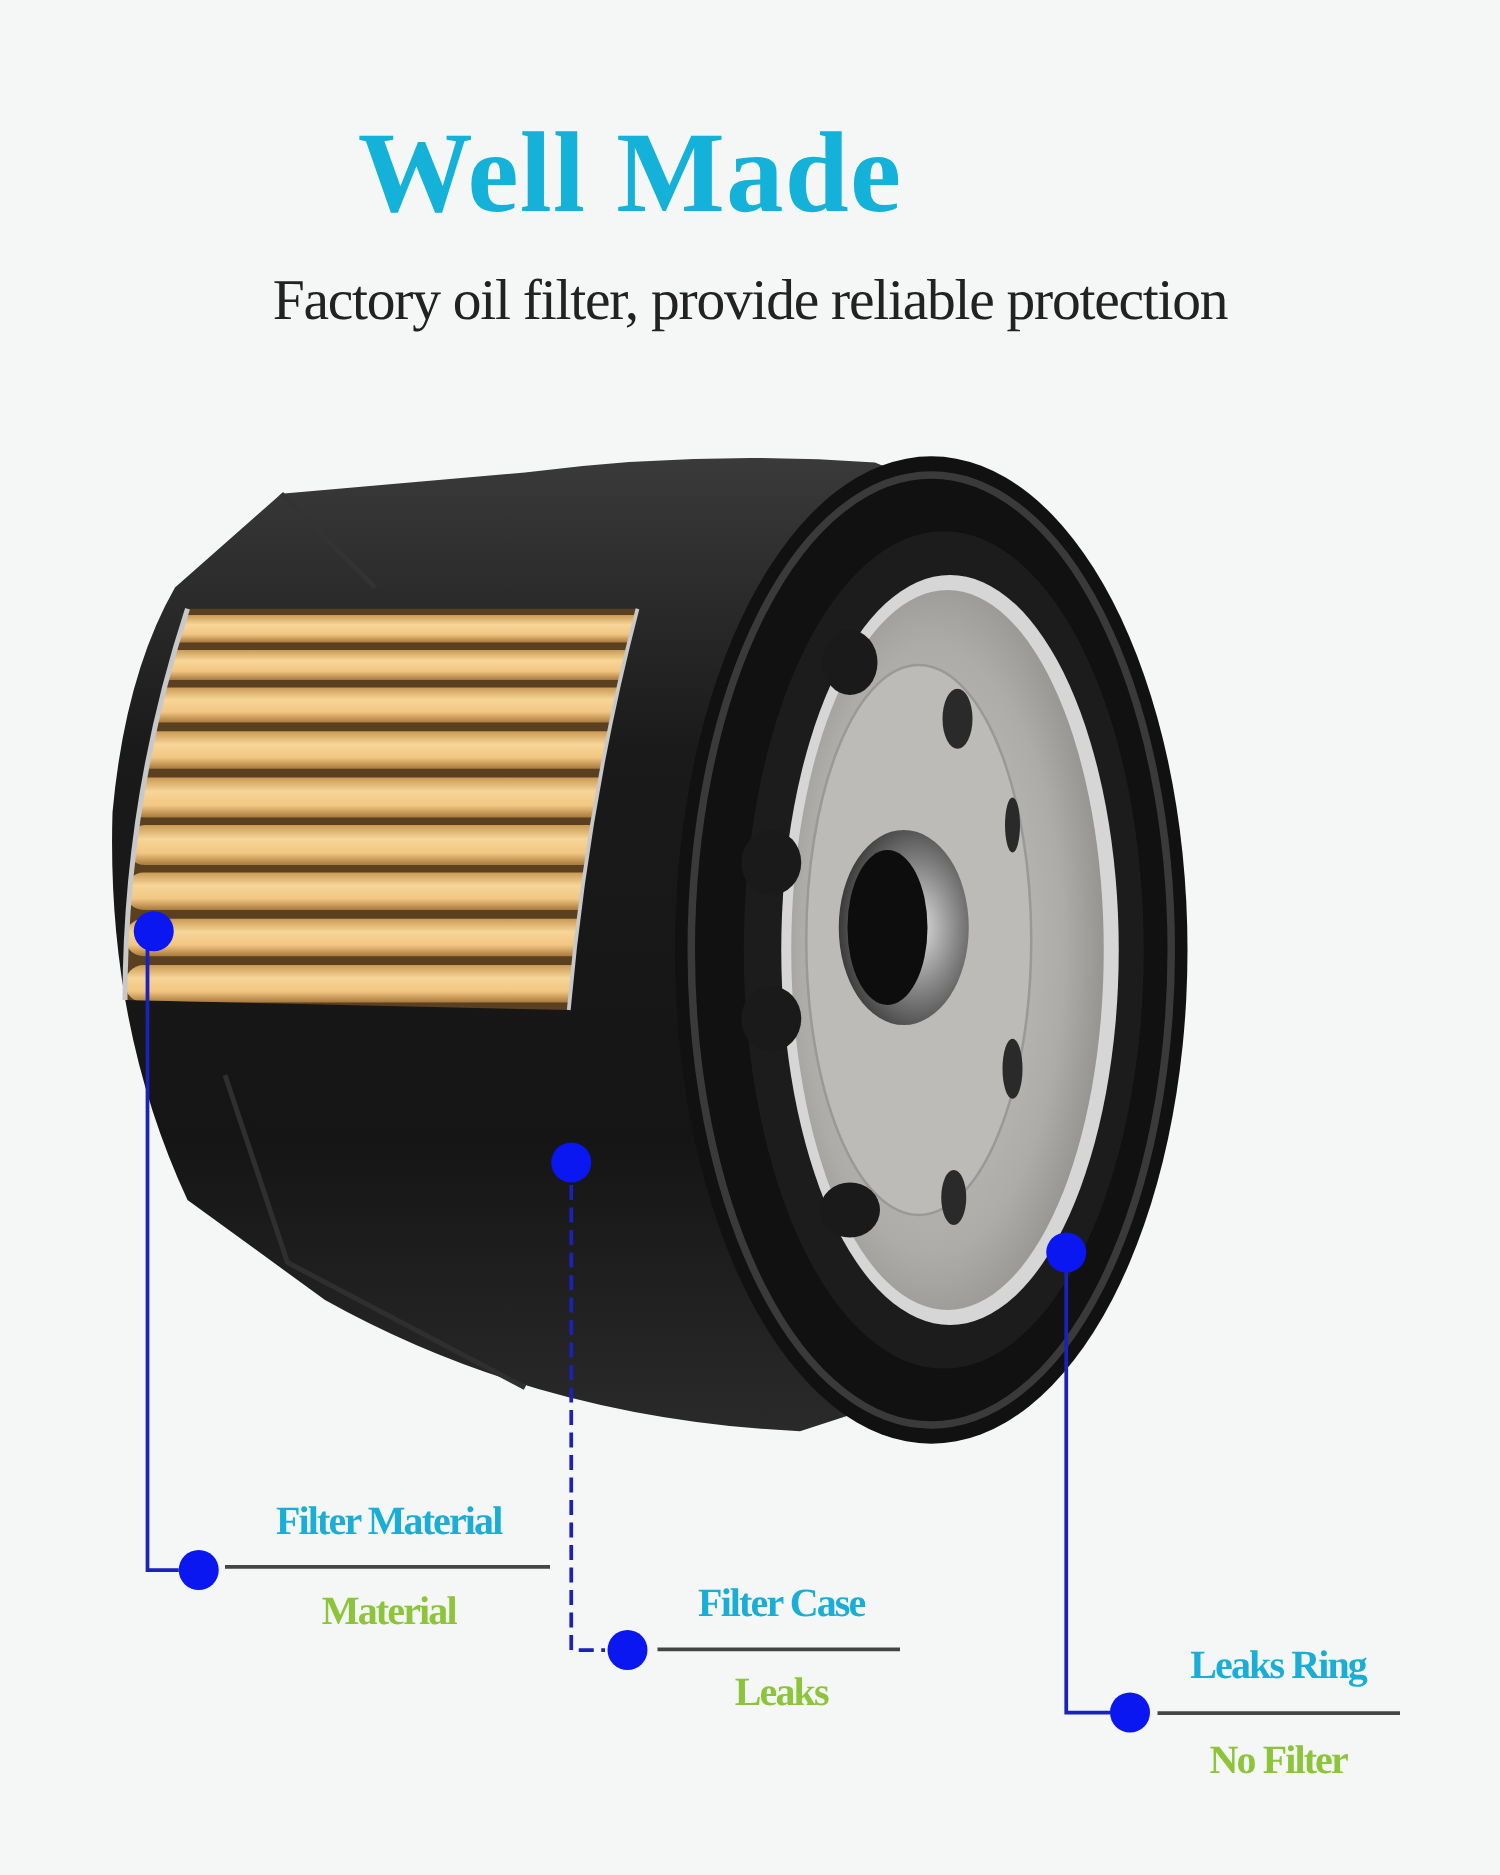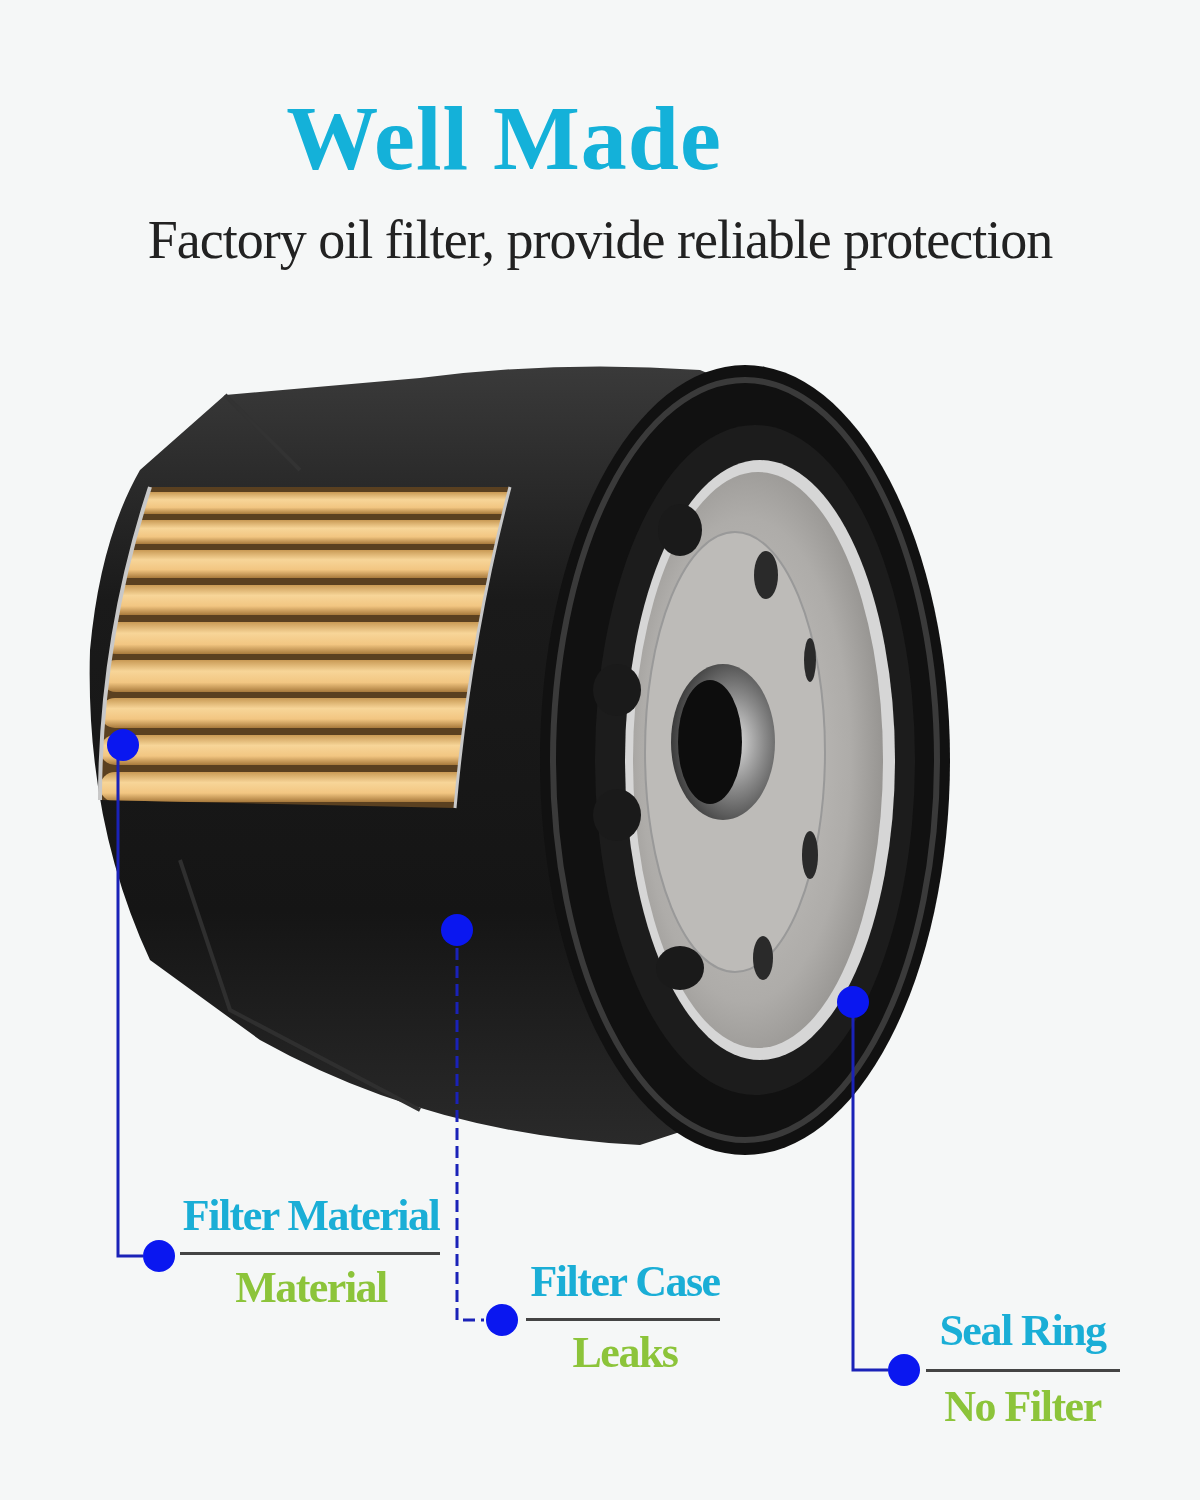--- a/index.html
+++ b/index.html
@@ -9,27 +9,27 @@
     position: relative; overflow: hidden;
     font-family: "Liberation Serif", "DejaVu Serif", serif;
   }
   .title {
     position: absolute; left: 0; top: 88px; width: 1008px;
     text-align: center; font-weight: bold; font-size: 92px; line-height: 100px;
     color: #14b1d9; letter-spacing: 1px;
   }
   .subtitle {
     position: absolute; left: 0; top: 205px; width: 1200px;
-    text-align: center; font-size: 54px; line-height: 70px;
+    text-align: center; font-size: 46px; line-height: 70px;
     color: #222222; letter-spacing: -1px;
   }
   .product { position: absolute; left: 0; top: 0; width: 1200px; height: 1500px; }
   .callout-label {
     position: absolute; font-weight: bold; text-align: center;
-    font-size: 44px; line-height: 50px; letter-spacing: -1.5px;
+    font-size: 32px; line-height: 50px; letter-spacing: -1.5px;
   }
   .callout-title { color: #1aaed6; }
   .callout-sub { color: #8cc43a; }
   .callout-rule { position: absolute; height: 3px; background: #444444; }
   .dot { position: absolute; width: 32px; height: 32px; border-radius: 50%; background: #0a17f0; }
 </style>
 </head>
 <body>
 
 <div class="title">Well Made</div>
@@ -124,15 +124,15 @@
 <div class="callout-label callout-sub" style="left:178px; top:1263px; width:266px;">Material</div>
 
 <div class="dot" style="left:441px; top:914px;"></div>
 <div class="dot" style="left:486px; top:1304px;"></div>
 <div class="callout-label callout-title" style="left:525px; top:1257px; width:200px;">Filter Case</div>
 <div class="callout-rule" style="left:526px; top:1318px; width:194px;"></div>
 <div class="callout-label callout-sub" style="left:525px; top:1328px; width:200px;">Leaks</div>
 
 <div class="dot" style="left:837px; top:986px;"></div>
 <div class="dot" style="left:888px; top:1354px;"></div>
-<div class="callout-label callout-title" style="left:925px; top:1306px; width:195px;">Seal Ring</div>
+<div class="callout-label callout-title" style="left:925px; top:1306px; width:195px;">Leaks Ring</div>
 <div class="callout-rule" style="left:926px; top:1369px; width:194px;"></div>
 <div class="callout-label callout-sub" style="left:925px; top:1382px; width:195px;">No Filter</div>
 
 </body></html>

